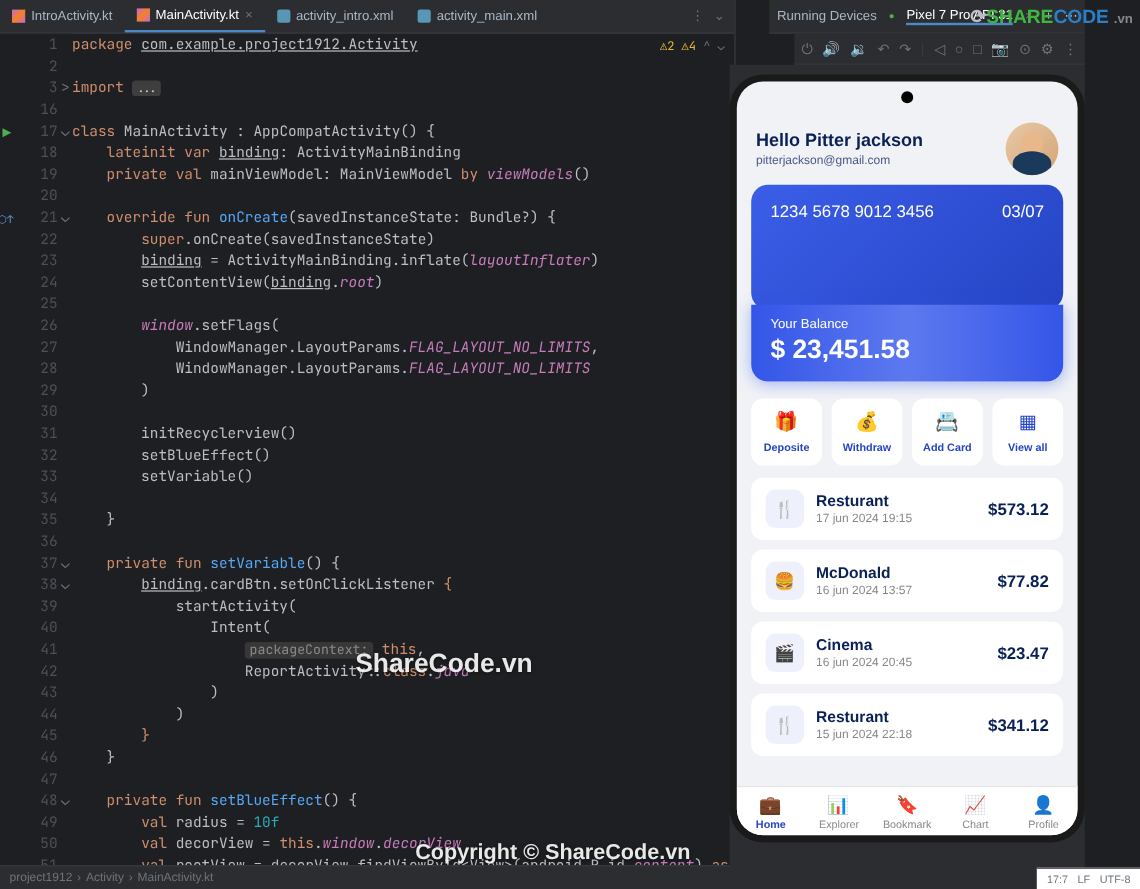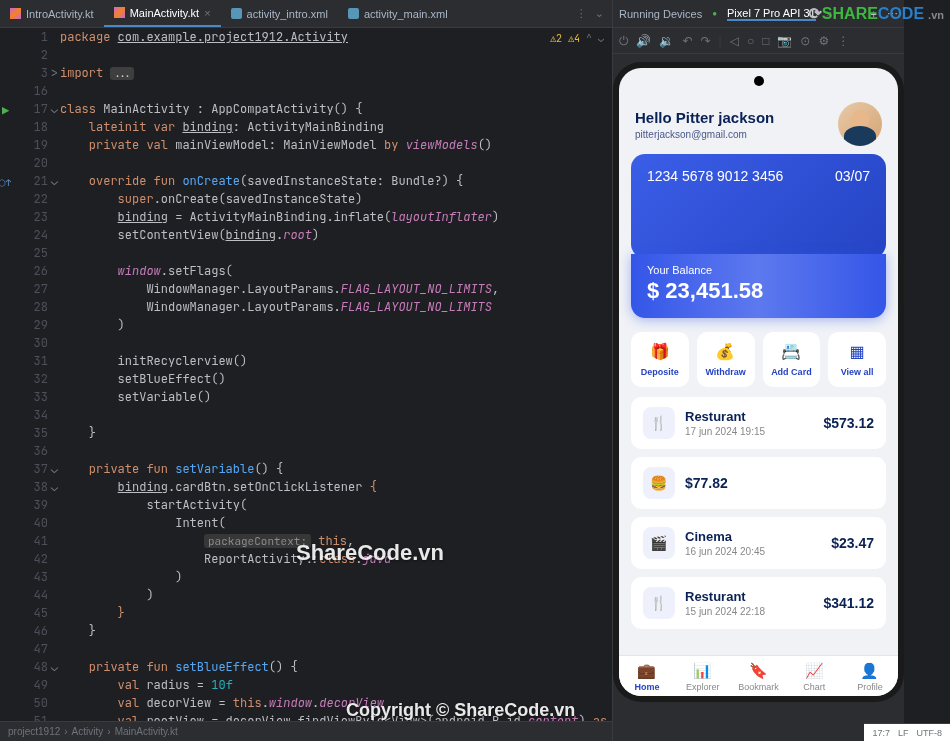--- a/index.html
+++ b/index.html
@@ -1,19 +1,19 @@
 <!DOCTYPE html>
 <html><head>
 <meta charset="utf-8">
 <style>
 * { margin: 0; padding: 0; box-sizing: border-box; }
 body { font-family: 'Segoe UI', sans-serif; background: #1e1f22; color: #bcbec4; width: 950px; height: 741px; overflow: hidden; position: relative; }
 .container { display: flex; height: 100%; }
 .left { width: 612px; display: flex; flex-direction: column; }
-.right { width: 292px; display: flex; flex-direction: column; border-left: 1px solid #393b40; }
+.right { width: 292px; display: flex; flex-direction: column; border-left: 1px solid #393b40; align-items: flex-end; }
 
 .tabs { display: flex; align-items: center; height: 28px; background: #2b2d30; border-bottom: 1px solid #393b40; font-size: 11px; }
 .tab { display: flex; align-items: center; padding: 0 10px; height: 100%; gap: 5px; color: #a9b7c6; cursor: pointer; }
 .tab.active { border-bottom: 2px solid #4a88c7; color: #fff; }
 .tab-close { color: #6f737a; }
 .tabs-right { margin-left: auto; display: flex; gap: 8px; padding-right: 8px; color: #6f737a; }
 
 .editor { flex: 1; display: flex; font-family: 'JetBrains Mono', 'Consolas', monospace; font-size: 12px; line-height: 18px; overflow: hidden; }
 .gutter { width: 60px; text-align: right; padding-right: 12px; color: #4b5059; user-select: none; background: #1e1f22; position: relative; }
 .gutter-line { height: 18px; position: relative; }
@@ -237,20 +237,24 @@
                 <div class="tx">
                   <div class="tx-icon">🍴</div>
                   <div class="tx-body">
                     <div class="tx-name">Resturant</div>
                     <div class="tx-date">17 jun 2024 19:15</div>
                   </div>
                   <div class="tx-amt">$573.12</div>
                 </div>
                 <div class="tx">
                   <div class="tx-icon">🍔</div>
+                  <div class="tx-body">
+                    <div class="tx-name">McDonald</div>
+                    <div class="tx-date">16 jun 2024 13:57</div>
+                  </div>
                   <div class="tx-amt">$77.82</div>
                 </div>
                 <div class="tx">
                   <div class="tx-icon">🎬</div>
                   <div class="tx-body">
                     <div class="tx-name">Cinema</div>
                     <div class="tx-date">16 jun 2024 20:45</div>
                   </div>
                   <div class="tx-amt">$23.47</div>
                 </div>

